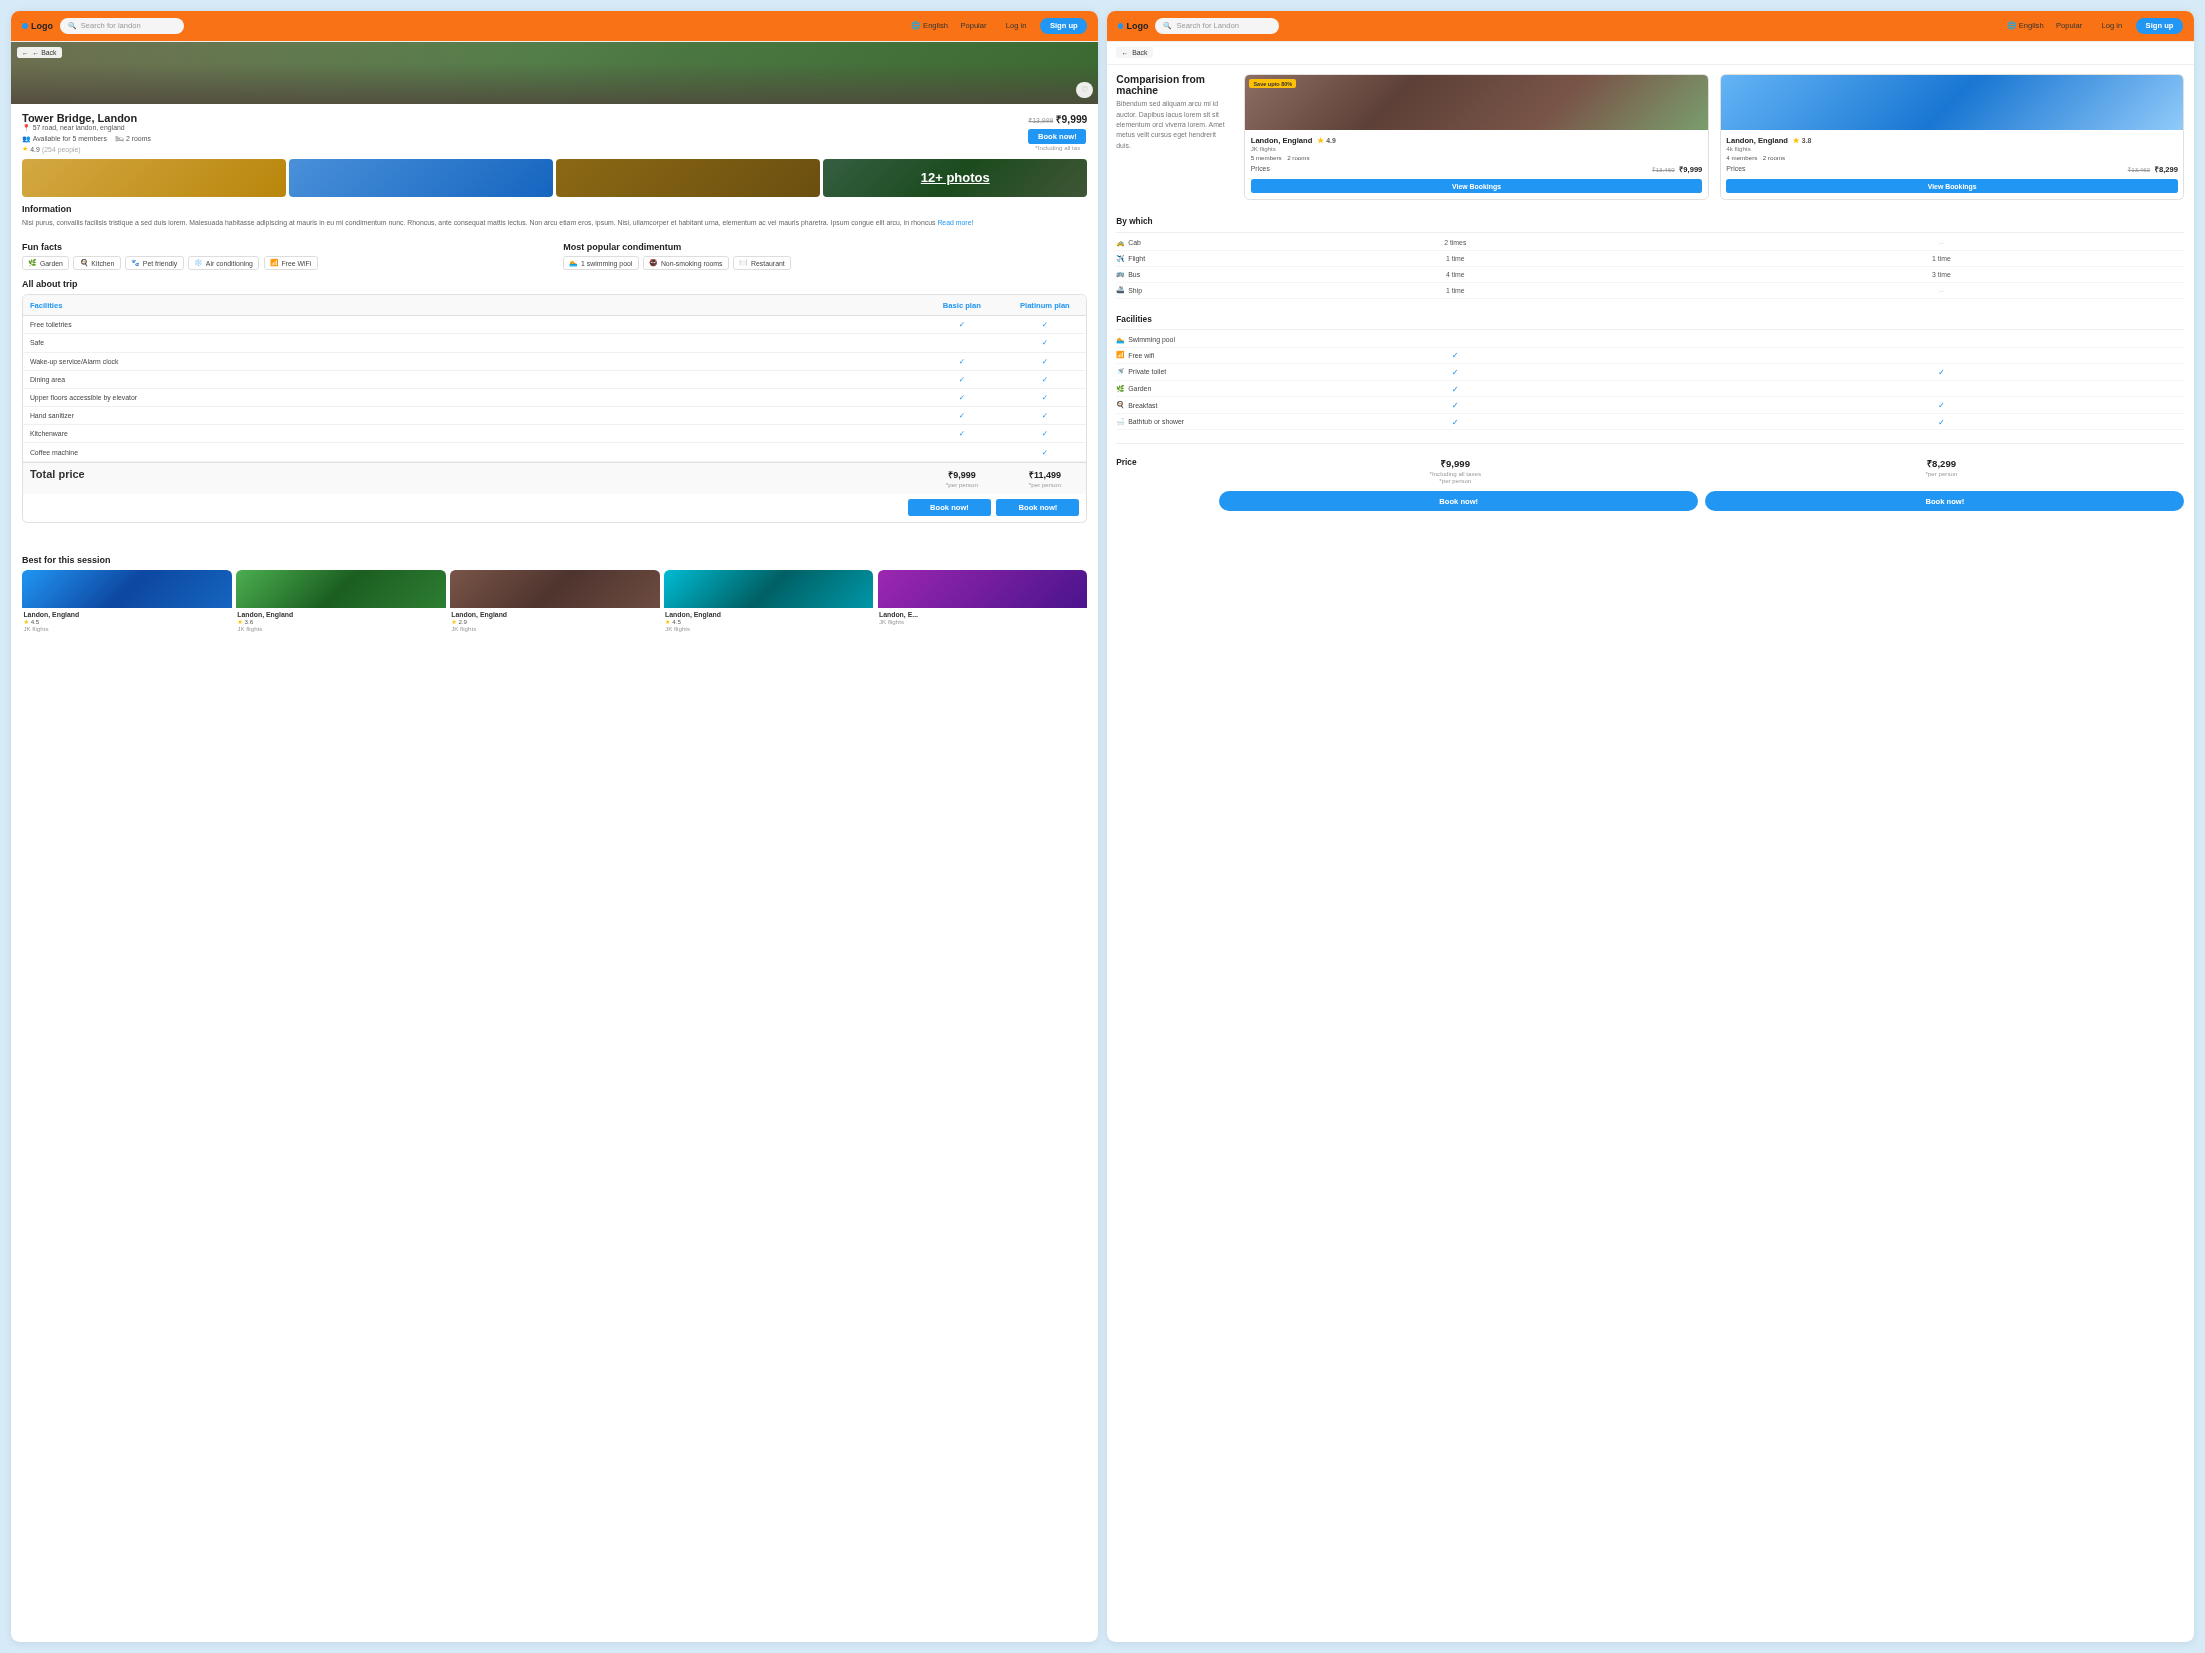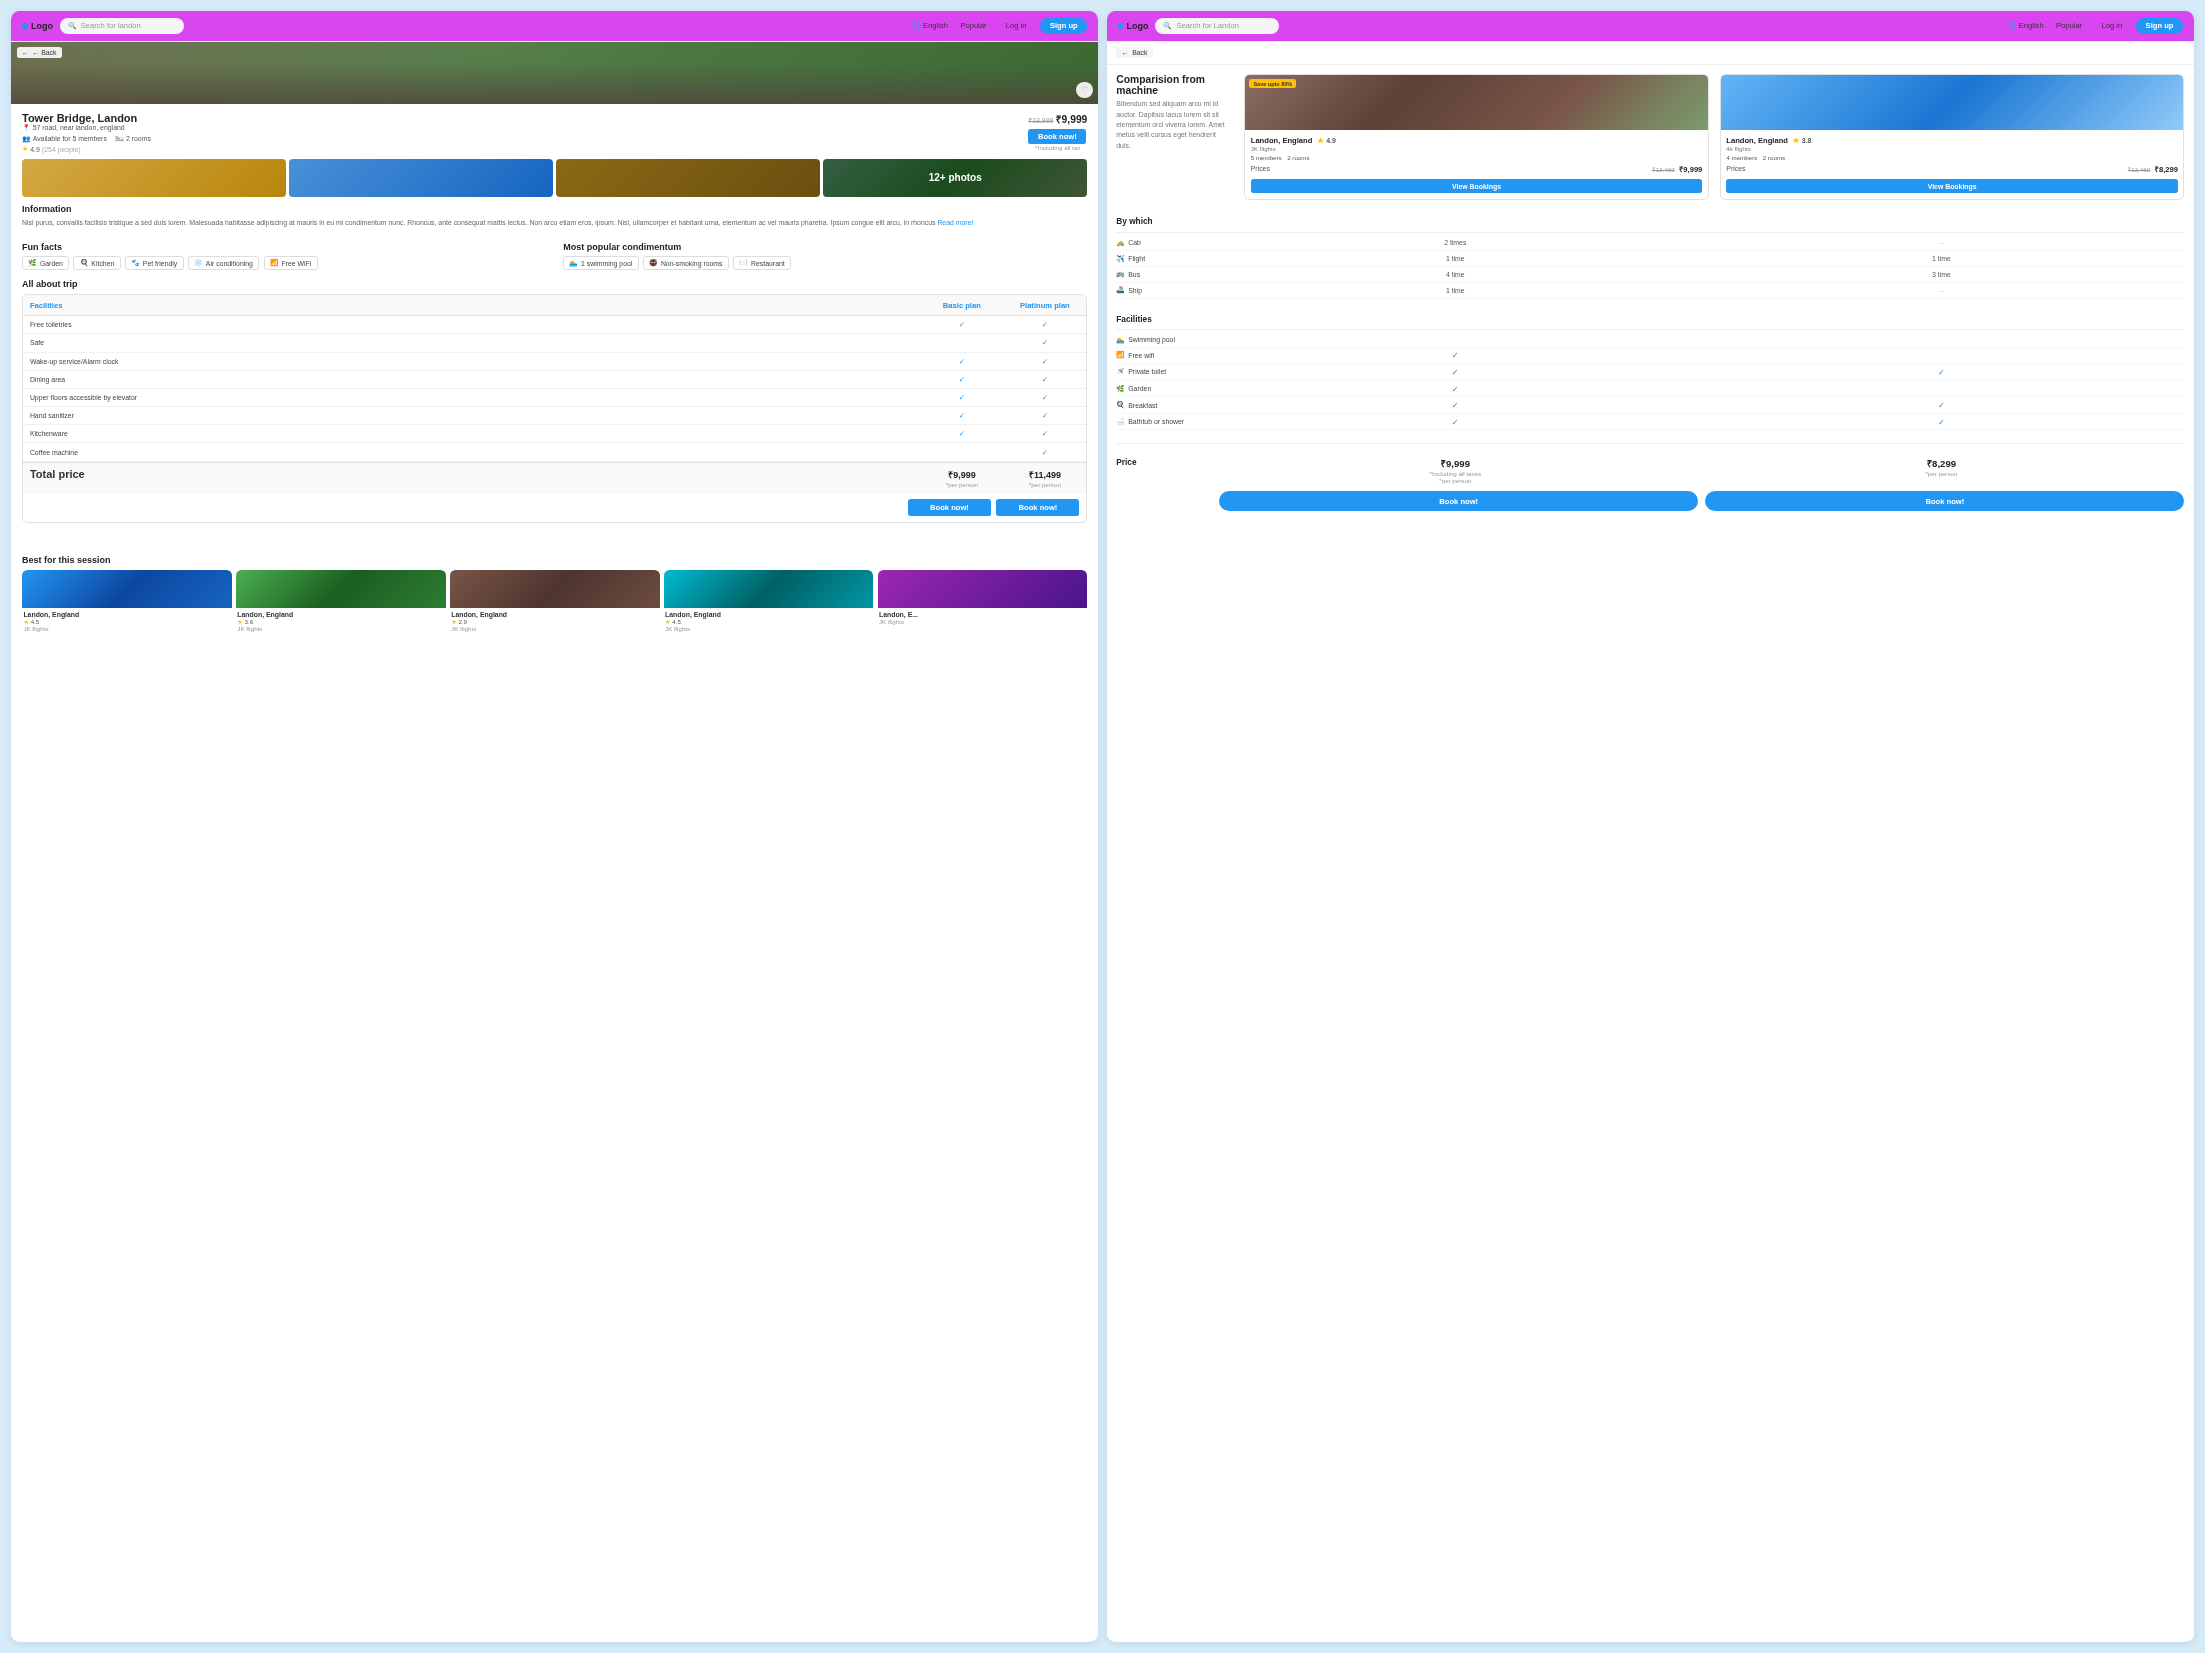--- a/index.html
+++ b/index.html
@@ -19,21 +19,21 @@
       flex: 1;
       box-shadow: 0 1.4px 8.3px rgba(0,0,0,0.08);
     }
     
     .navbar {
       display: flex;
       align-items: center;
       padding: 6.9px 11px;
       border-bottom: 0.7px solid #eee;
       gap: 6.9px;
-      background: #d946ef;
+      background: #f97316;
     }
     .logo {
       display: flex;
       align-items: center;
       gap: 3.4px;
       font-weight: 700;
       font-size: 9px;
       color: #222;
     }
     .logo-dot {
@@ -206,22 +206,23 @@
     .photo-bg-3 { background: linear-gradient(135deg, #8b6914, #6b4f10); }
     .photo-bg-4 { background: linear-gradient(135deg, #5a9e6f, #2e7d32, #6a8f5a); }
     .photo-more-overlay {
       position: absolute;
       inset: 0;
       background: rgba(0,0,0,0.4);
       display: flex;
       align-items: center;
       justify-content: center;
       color: #fff;
-      font-size: 10px;
+      font-size: 13px;
       font-weight: 600;
+      text-decoration: underline;
     }
     
     .section-title {
       font-size: 9px;
       font-weight: 700;
       color: #222;
       margin: 6.9px 0 4.1px;
     }
     .info-text {
       font-size: 6.9px;

